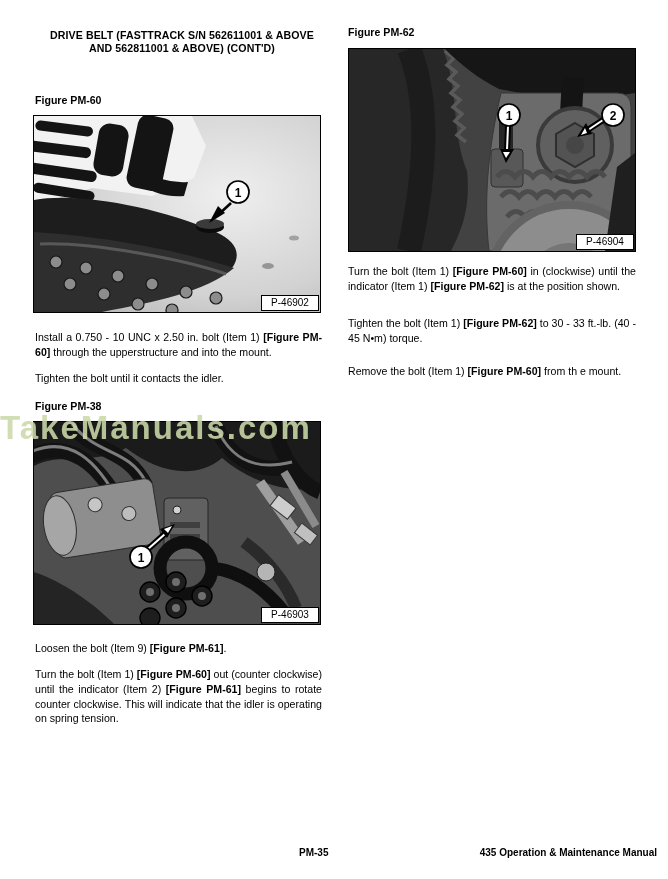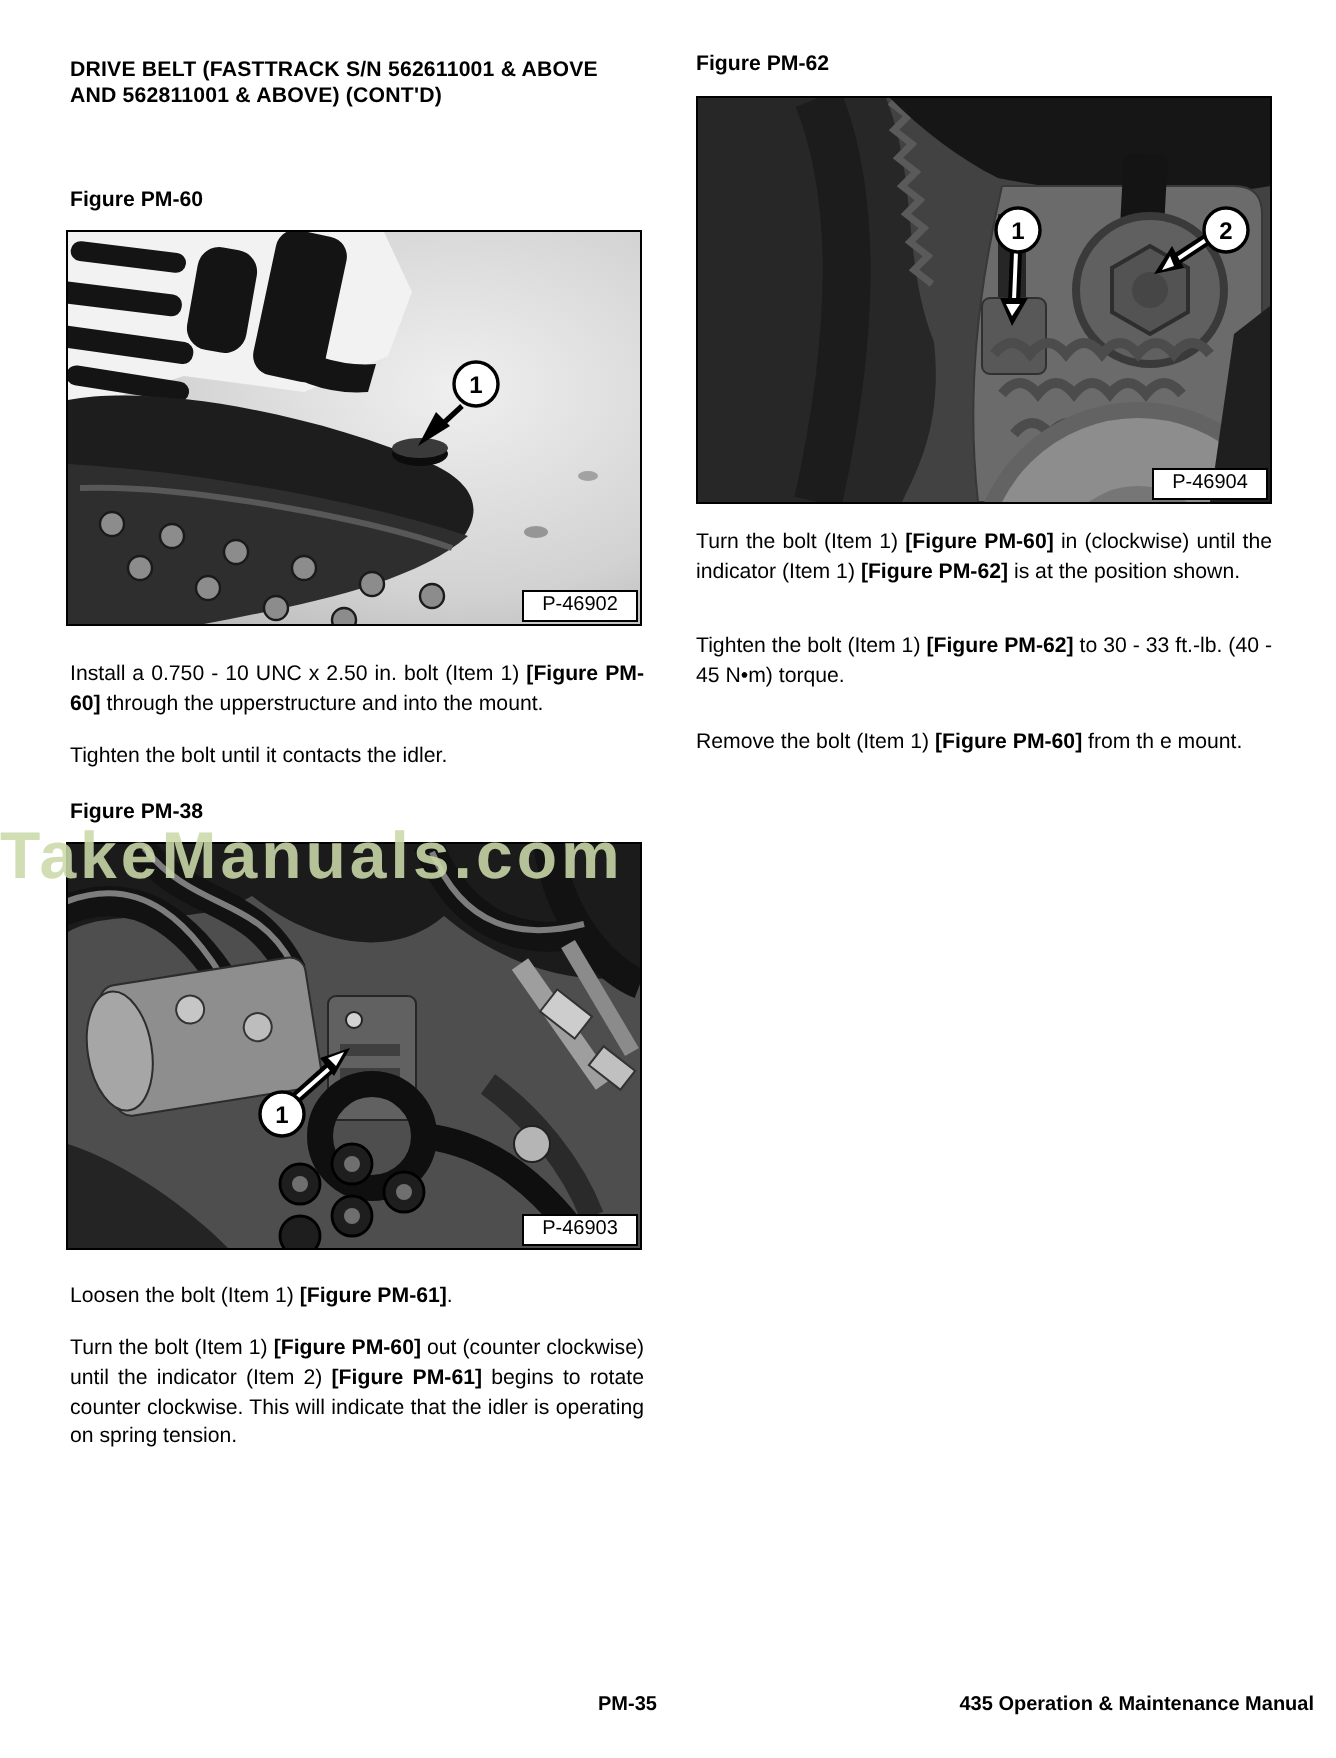--- a/index.html
+++ b/index.html
@@ -1,21 +1,21 @@
 <!DOCTYPE html>
 <html><head>
 <meta charset="utf-8">
 <style>
   html,body{margin:0;padding:0;background:#ffffff;}
   .page{
     position:relative;width:668px;height:879px;background:#ffffff;
     font-family:"Liberation Sans",sans-serif;color:#000;overflow:hidden;
   }
   .abs{position:absolute;}
-  .h1{font-size:10.6px;font-weight:bold;line-height:12.6px;letter-spacing:0.1px;}
+  .h1{font-size:10.6px;font-weight:bold;line-height:12.6px;letter-spacing:0.1px;text-align:center;}
   .h2{font-size:10.6px;font-weight:bold;}
   .figcap{font-size:10.6px;font-weight:bold;}
   .para{font-size:10.6px;line-height:14.8px;text-align:justify;}
   .para b{font-weight:bold;}
   .figure{
     border:1px solid #000;box-sizing:border-box;background:#9a9a9a;overflow:hidden;
   }
   .figure svg{display:block;width:100%;height:100%;}
   .photo-id{
     position:absolute;right:1px;bottom:1px;width:58px;height:16px;
@@ -173,21 +173,21 @@
         <text class="callout-num" x="107" y="139.5" text-anchor="middle">1</text>
       </g>
     </svg>
     <div class="photo-id">P-46903</div>
   </div>
 
   <div class="abs watermark">
     <div class="wm-line1">TakeManuals.com</div>
   </div>
 
-  <div class="abs para" style="left:35px;top:641px;width:287px;"><span>Loosen the bolt (Item 1) </span><b>[Figure PM-61]</b><span>.</span></div>
+  <div class="abs para" style="left:35px;top:641px;width:287px;"><span>Loosen the bolt (Item 9) </span><b>[Figure PM-61]</b><span>.</span></div>
   <div class="abs para" style="left:35px;top:667px;width:287px;"><span>Turn the bolt (Item 1) </span><b>[Figure PM-60]</b><span> out (counter clockwise) until the indicator (Item 2) </span><b>[Figure PM-61]</b><span> begins to rotate counter clockwise. This will indicate that the idler is operating on spring tension.</span></div>
 
   <div class="abs figcap" style="left:348px;top:26px;">Figure PM-62</div>
 
   <div class="abs figure" style="left:348px;top:48px;width:288px;height:204px;">
     <svg viewBox="0 0 286 202" preserveAspectRatio="none">
       <rect width="286" height="202" fill="#424242"></rect>
 
       <path d="M0,0 H94 C110,40 102,82 118,122 C122,160 112,182 102,202 H0 Z" fill="#272727"></path>
       <path d="M60,0 C80,50 78,120 60,202" stroke="#1c1c1c" stroke-width="24" fill="none"></path>

